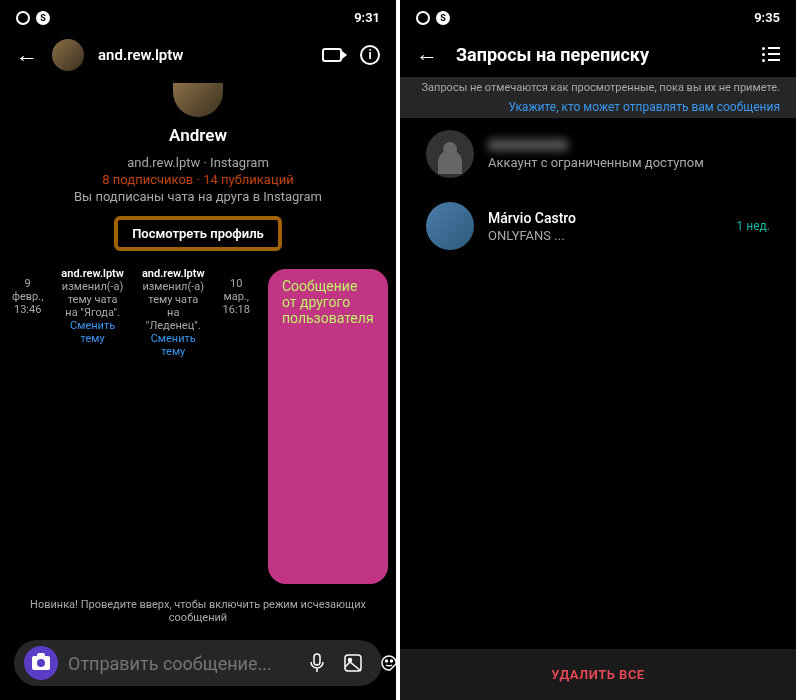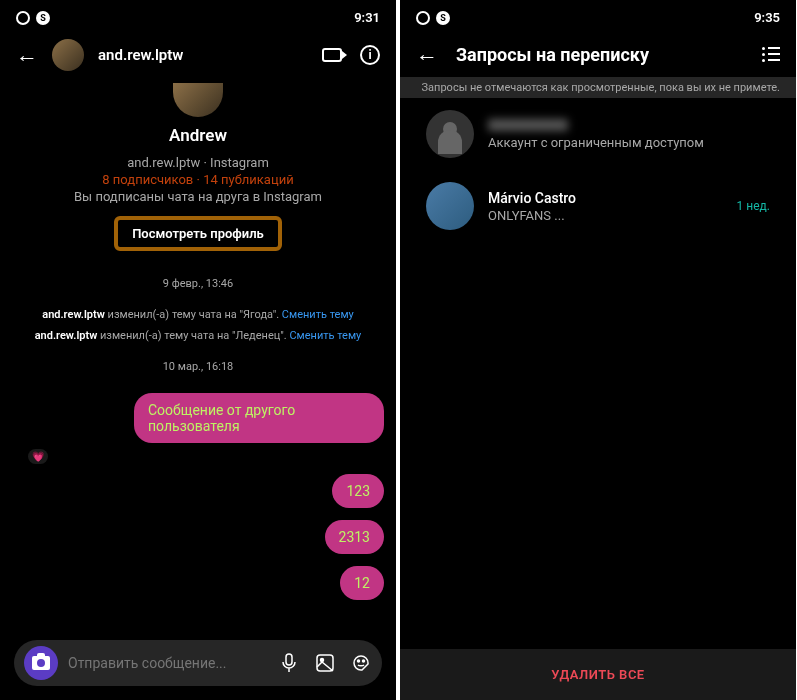--- a/index.html
+++ b/index.html
@@ -17,36 +17,36 @@
 .video-icon { width: 20px; height: 14px; border: 2px solid #fff; border-radius: 3px; position: relative; }
 .video-icon::after { content: ""; position: absolute; right: -7px; top: 1px; width: 0; height: 0; border-left: 5px solid #fff; border-top: 4px solid transparent; border-bottom: 4px solid transparent; }
 .info-icon { width: 20px; height: 20px; border: 2px solid #fff; border-radius: 50%; display: flex; align-items: center; justify-content: center; font-size: 12px; font-weight: bold; }
 .profile-section { text-align: center; padding: 4px 16px 16px; }
 .profile-avatar { width: 50px; height: 34px; border-radius: 0 0 40px 40px; background: linear-gradient(135deg, #8b6f47, #3a2f1f); margin: 0 auto 8px; overflow: hidden; }
 .profile-name { font-size: 17px; font-weight: 600; margin-bottom: 10px; }
 .profile-handle { font-size: 13px; color: #a8a8a8; margin-bottom: 2px; }
 .profile-stats { font-size: 13px; color: #c2410c; margin-bottom: 2px; }
 .profile-follow { font-size: 13px; color: #a8a8a8; margin-bottom: 12px; }
 .view-profile-btn { background: transparent; border: 4px solid #a16207; color: #fff; padding: 6px 14px; border-radius: 6px; font-size: 13px; font-weight: 600; cursor: pointer; }
-.chat-body { flex: 1; overflow-y: auto; padding: 0 12px; display: flex; flex-direction: column; gap: 8px; }
+.chat-body { flex: 1; overflow-y: auto; padding: 0 12px; display: flex; flex-direction: row; gap: 18px; }
 .time-sep { text-align: center; color: #a8a8a8; font-size: 11px; margin: 10px 0; }
 .system-msg { text-align: center; font-size: 11px; color: #a8a8a8; }
 .system-msg .user { color: #fff; font-weight: 600; }
 .system-msg .link { color: #3897f0; cursor: pointer; }
 .msg-row { display: flex; justify-content: flex-end; margin: 2px 0; }
 .msg-bubble { background: #c13584; border-radius: 18px; padding: 9px 14px; font-size: 14px; max-width: 250px; color: #bef264; }
 .msg-reaction { display: flex; justify-content: flex-start; margin-top: -4px; margin-left: 16px; }
 .reaction-heart { font-size: 10px; background: #1a1a1a; border-radius: 10px; padding: 2px 4px; }
 .vanish-tip { text-align: center; font-size: 11px; color: #a8a8a8; padding: 12px 16px 8px; }
 .composer { display: flex; align-items: center; background: #262626; border-radius: 24px; margin: 8px 14px 14px; padding: 6px 10px; gap: 10px; }
 .camera-btn { width: 34px; height: 34px; background: #5b3cc4; border-radius: 50%; display: flex; align-items: center; justify-content: center; flex-shrink: 0; }
 .camera-icon { width: 18px; height: 14px; background: #fff; border-radius: 2px; position: relative; }
 .camera-icon::before { content: ""; position: absolute; top: -3px; left: 5px; width: 8px; height: 3px; background: #fff; border-radius: 2px 2px 0 0; }
 .camera-icon::after { content: ""; position: absolute; top: 3px; left: 5px; width: 8px; height: 8px; background: #5b3cc4; border-radius: 50%; }
-.composer-input { flex: 1; background: transparent; border: none; color: #f97316; font-size: 14px; outline: none; }
+.composer-input { flex: 1; background: transparent; border: none; color: #f97316; font-size: 18px; outline: none; }
 .composer-icons { display: flex; gap: 14px; align-items: center; }
 .mic-icon, .gallery-icon, .sticker-icon { width: 22px; height: 22px; display: flex; align-items: center; justify-content: center; font-size: 18px; color: #fff; }
 
 .header2 { display: flex; align-items: center; padding: 10px 16px; gap: 18px; }
 .header2-title { font-size: 18px; font-weight: 700; flex: 1; }
 .list-icon { display: flex; flex-direction: column; gap: 3px; }
 .list-icon span { display: flex; align-items: center; gap: 3px; }
 .list-icon .dot { width: 3px; height: 3px; background: #fff; border-radius: 50%; }
 .list-icon .line { width: 12px; height: 2px; background: #fff; }
 .notice { background: #262626; padding: 4px 16px; text-align: right; font-size: 11px; color: #a8a8a8; }
@@ -115,20 +115,21 @@
     </div>
     <div class="msg-row">
       <div class="msg-bubble">2313</div>
     </div>
     <div class="msg-row">
       <div class="msg-bubble">12</div>
     </div>
 
   </div>
 
+  <div class="vanish-tip">Новинка! Проведите вверх, чтобы включить режим исчезающих сообщений</div>
 
   <div class="composer">
     <div class="camera-btn">
         <div class="camera-icon"></div>
       </div>
     <input class="composer-input" placeholder="Отправить сообщение..." style="">
     <div class="composer-icons">
       <div class="mic-icon">
         <svg width="18" height="20" viewBox="0 0 18 20" fill="none" stroke="#fff" stroke-width="1.5">
             <rect x="6" y="1" width="6" height="11" rx="3"></rect>
@@ -177,20 +178,21 @@
         </span>
       <span>
           <span class="dot"></span>
           <span class="line"></span>
         </span>
     </div>
   </div>
 
   <div class="notice">
     <span>Запросы не отмечаются как просмотренные, пока вы их не примете.</span>
+    <span class="link2">Укажите, кто может отправлять вам сообщения</span>
   </div>
 
   <div class="request-row">
     <div class="req-avatar default"></div>
     <div class="req-info">
       <div class="blurred"></div>
       <div class="req-sub">Аккаунт с ограниченным доступом</div>
     </div>
     <div class="req-time"></div>
   </div>

